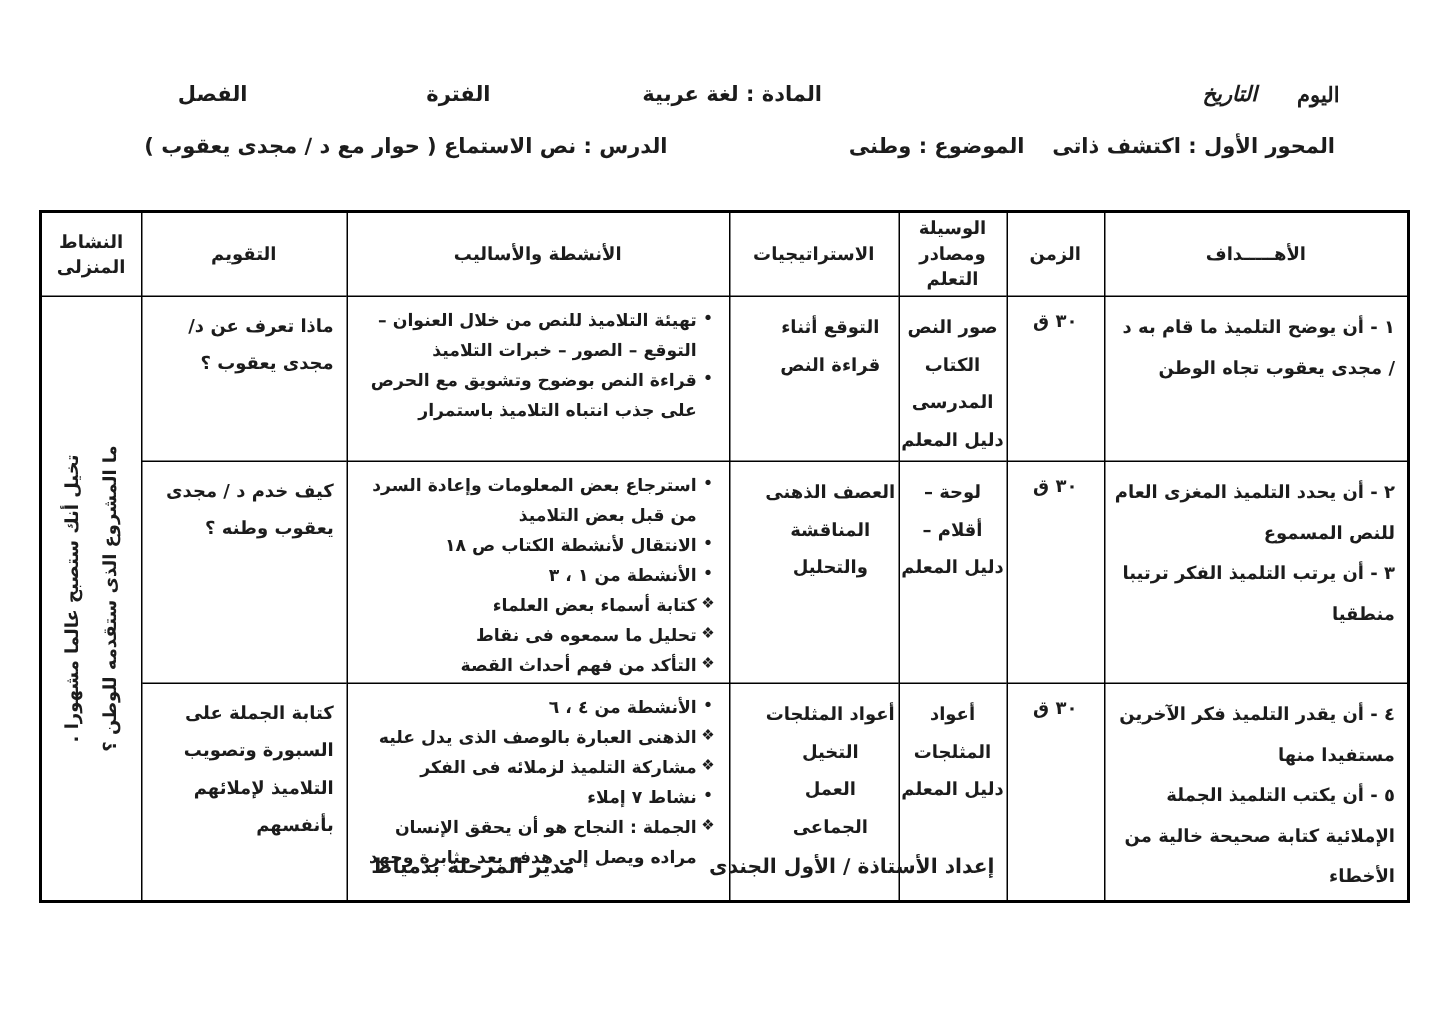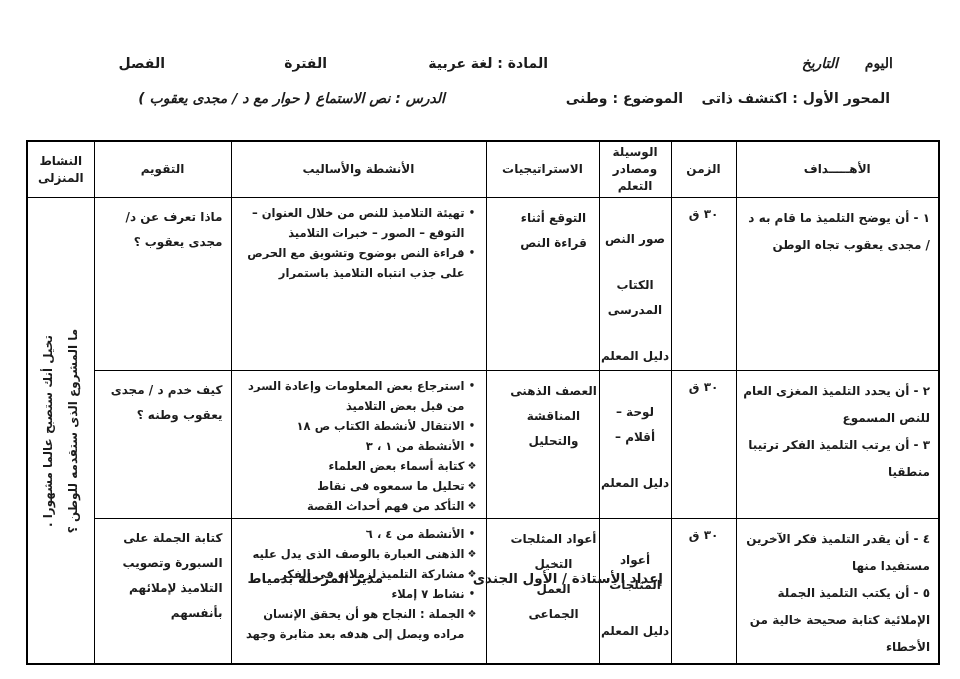--- a/index.html
+++ b/index.html
@@ -11,42 +11,42 @@
   }
   
   .hdr-item{position:absolute;font-size:14px;white-space:nowrap;}
   .pos-day{right:67px;top:55px;font-family:Liberation Serif, serif;}
   .pos-date{right:122px;top:55px;font-style:italic;}
   .pos-subject{right:412px;top:55px;}
   .pos-period{right:633px;top:55px;}
   .pos-class{right:795px;top:55px;}
   .pos-axis{right:70px;top:90px;}
   .pos-topic{right:277px;top:90px;}
-  .pos-lesson{right:515px;top:90px;font-style:italic;}
+  .pos-lesson{right:515px;top:90px;}
   
   table.plan{
     position:absolute;top:140px;right:20px;width:912px;
     border-collapse:collapse;table-layout:fixed;
     border:2px solid #000;
   }
   .plan th,.plan td{border:1.5px solid #000;overflow:hidden;}
   .plan th{
     font-size:12px;text-align:center;vertical-align:middle;
     padding:2px;line-height:17px;font-weight:bold;
   }
   tr.hr{height:40px;}
   tr.r1{height:86px;}
   tr.r2{height:148px;}
   tr.r3{height:138px;}
   .plan td{vertical-align:top;font-size:12px;}
   td.c-obj{padding:7px 8px 2px 4px;}
   td.c-obj .obj-line{line-height:27px;text-align:right;}
   td.c-time{text-align:center;padding-top:9px;font-size:12px;}
   td.c-res{text-align:center;padding-top:8px;}
-  td.c-res .res-line{line-height:25px;margin-top:21px;}
+  td.c-res .res-line{line-height:25px;}
   td.c-strat{text-align:center;padding-top:8px;padding-left:23px;}
   td.c-strat .strat-line{line-height:25px;}
   td.c-act{padding:5px 6px 2px 4px;font-size:11.5px;}
   .act-item{display:flex;line-height:20px;}
   .act-item .b{width:15px;flex:0 0 15px;text-align:center;font-size:10px;}
   .act-item .t{flex:1;text-align:right;}
   td.c-eval{padding:7px 8px 2px 4px;}
   td.c-eval .eval-text{line-height:25px;text-align:right;}
   td.c-hw{position:relative;padding:0;}
   .hw-vert{

